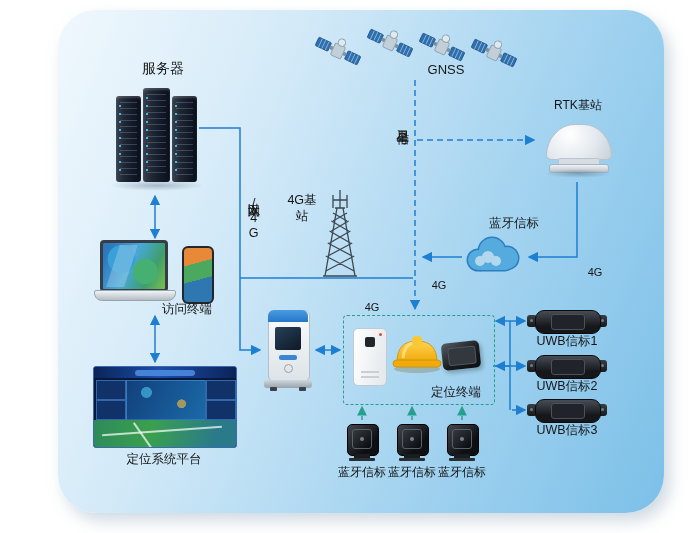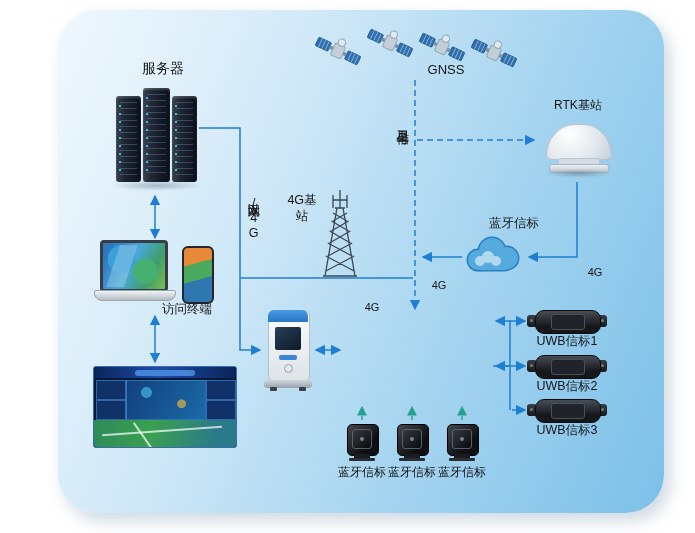--- a/index.html
+++ b/index.html
@@ -239,32 +239,52 @@
     <div class="dash-p" style="left:2px;top:13px;width:28px;height:18px"></div>
     <div class="dash-p" style="left:2px;top:33px;width:28px;height:18px"></div>
     <div class="dash-p" style="left:112px;top:13px;width:28px;height:18px"></div>
     <div class="dash-p" style="left:112px;top:33px;width:28px;height:18px"></div>
     <div class="dash-c"></div>
     <div class="dash-map">
       <div class="road" style="left:8px;top:10px;width:120px;transform:rotate(-4deg)"></div>
       <div class="road" style="left:40px;top:2px;width:60px;transform:rotate(55deg);transform-origin:left"></div>
     </div>
   </div>
+  <div class="label" style="left:98px;top:452px;width:132px">定位系统平台</div>
 
   <div class="icon" style="left:264px;top:310px;width:48px;height:82px">
     <div class="kiosk-body"></div>
     <div class="kiosk-top"></div>
     <div class="kiosk-scr"></div>
     <div class="kiosk-btn"></div>
     <div class="kiosk-cir"></div>
     <div class="kiosk-base"></div>
     <div class="kiosk-foot" style="left:6px"></div>
     <div class="kiosk-foot" style="right:6px"></div>
   </div>
 
+  <div class="tbox" style="left:343px;top:315px;width:150px;height:88px">
+    <div class="tag" style="left:9px;top:12px;width:32px;height:56px">
+      <div class="tag-logo"></div>
+      <div class="tag-dot"></div>
+      <div class="tag-line" style="top:42px"></div>
+      <div class="tag-line" style="top:47px"></div>
+    </div>
+    <svg style="position:absolute;left:48px;top:16px" width="50" height="42">
+      <ellipse cx="25" cy="37" rx="23" ry="4" fill="rgba(110,85,0,0.25)"></ellipse>
+      <path d="M5,30 Q5,9 25,9 Q45,9 45,30 Z" fill="url(#helmetGrad)" stroke="#c78f06" stroke-width="0.8"></path>
+      <rect x="20" y="4" width="10" height="10" rx="4" fill="#f9c832"></rect>
+      <rect x="1" y="28" width="48" height="7" rx="3.5" fill="#f2a90a" stroke="#c78f06" stroke-width="0.8"></rect>
+      <path d="M11,26 Q12,14 20,11" stroke="#ffe28a" stroke-width="3" fill="none" opacity="0.8"></path>
+    </svg>
+    <div class="badge" style="left:98px;top:26px;width:38px;height:27px">
+      <div class="badge-in"></div>
+    </div>
+    <div class="label" style="right:6px;bottom:3px;left:auto;width:64px">定位终端</div>
+  </div>
 
   <div class="uwb" style="left:527px;top:309px">
     <div class="uwb-tab" style="left:0"></div>
     <div class="uwb-tab" style="right:0"></div>
     <div class="uwb-body"></div>
     <div class="uwb-panel"></div>
     <div class="screw" style="left:3px"></div>
     <div class="screw" style="right:3px"></div>
   </div>
   <div class="label" style="left:523px;top:334px;width:88px">UWB信标1</div>

